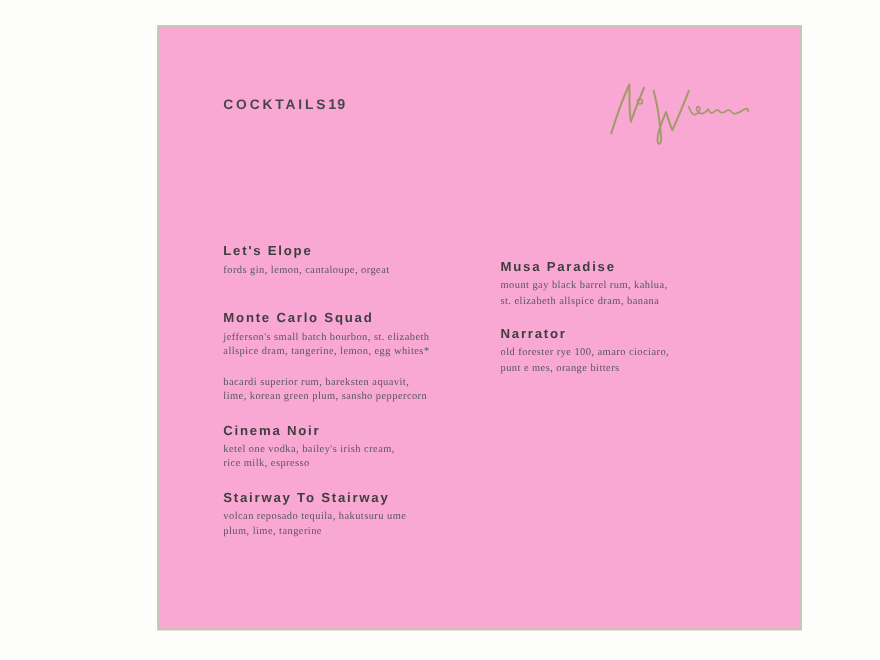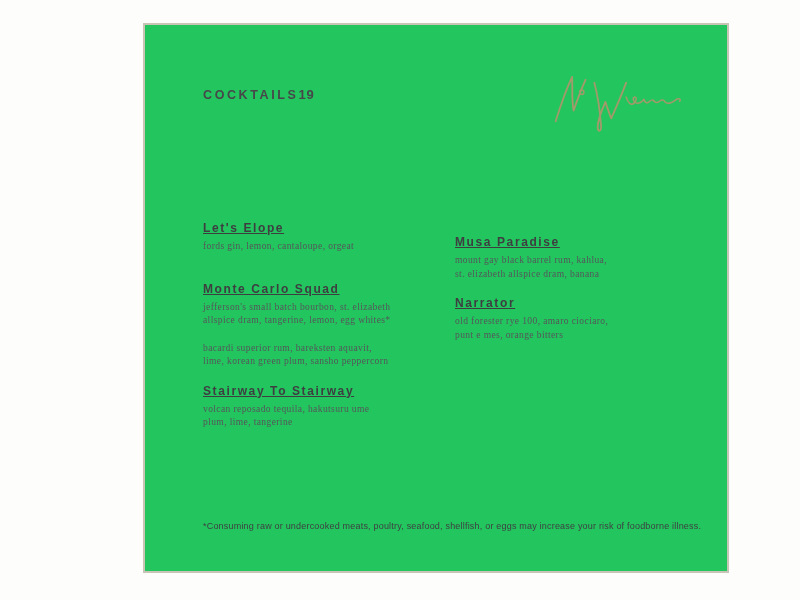--- a/index.html
+++ b/index.html
@@ -9,21 +9,21 @@
     font-family:"Liberation Sans", sans-serif;
     position:relative;
     overflow:hidden;
   }
   .card{
     position:absolute;
     left:143px; top:23px;
     width:586px; height:550px;
     box-sizing:border-box;
     border:2px solid #c8c5b6;
-    background:#22c55e;
+    background:#f9a8d4;
     padding-left:46px;
   }
   .header{
     position:absolute;
     left:58px; top:62px;
     display:flex;
     align-items:baseline;
   }
   .menu-title{
     font-size:12.5px;
@@ -58,21 +58,20 @@
   .col{width:252px;}
   .item{margin-bottom:14px;}
   .item.gap-extra{margin-bottom:27px;}
   .item-name{
     font-size:12px;
     line-height:16px;
     font-weight:600;
     letter-spacing:1.6px;
     color:#3e3e41;
     margin-bottom:4px;
-    text-decoration:underline;
   }
   .item-desc{
     font-family:"Liberation Serif", serif;
     font-size:9.5px;
     line-height:13.5px;
     letter-spacing:0.4px;
     color:#56565a;
     white-space:pre-line;
   }
   .footnote{
@@ -114,20 +113,25 @@
       <div class="item">
         <div class="item-name">Monte Carlo Squad</div>
         <div class="item-desc">jefferson's small batch bourbon, st. elizabeth
 allspice dram, tangerine, lemon, egg whites*</div>
       </div>
       <div class="item">
         <div class="item-desc">bacardi superior rum, bareksten aquavit,
 lime, korean green plum, sansho peppercorn</div>
       </div>
       <div class="item">
+        <div class="item-name">Cinema Noir</div>
+        <div class="item-desc">ketel one vodka, bailey's irish cream,
+rice milk, espresso</div>
+      </div>
+      <div class="item">
         <div class="item-name">Stairway To Stairway</div>
         <div class="item-desc">volcan reposado tequila, hakutsuru ume
 plum, lime, tangerine</div>
       </div>
     </div>
 
     <div class="col">
       <div class="item">
       </div>
       <div class="item">
@@ -137,15 +141,14 @@
       </div>
       <div class="item">
         <div class="item-name">Narrator</div>
         <div class="item-desc">old forester rye 100, amaro ciociaro,
 punt e mes, orange bitters</div>
       </div>
     </div>
 
   </div>
 
-  <div class="footnote">*Consuming raw or undercooked meats, poultry, seafood, shellfish, or eggs may increase your risk of foodborne illness.</div>
 
 </div>
 
 </body></html>

